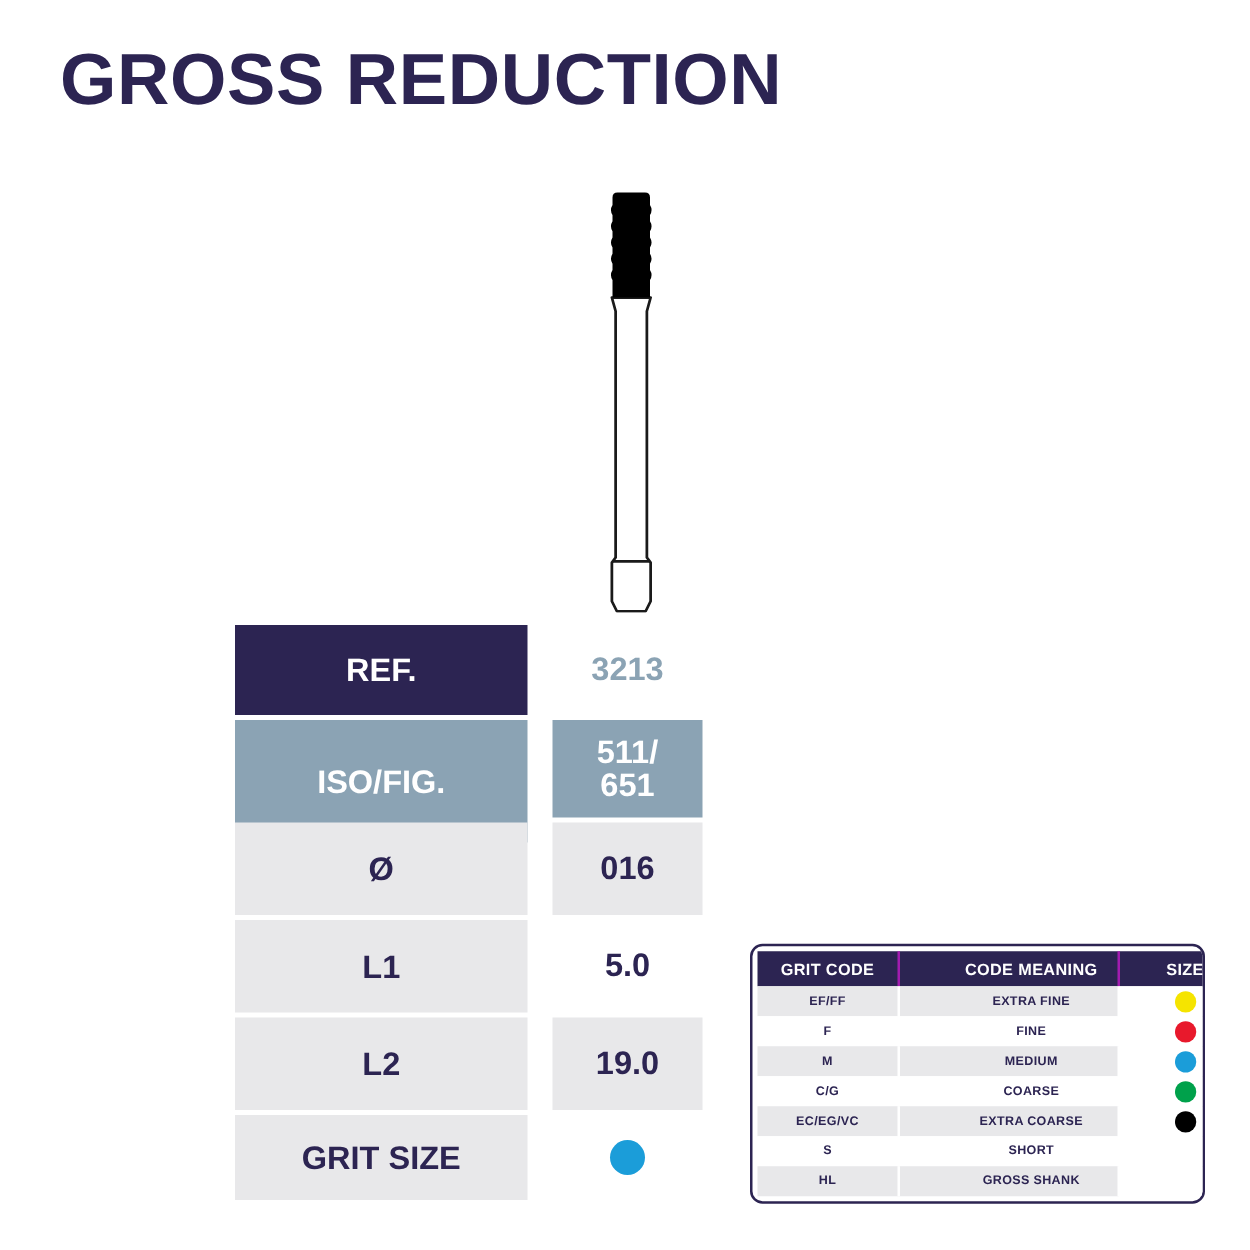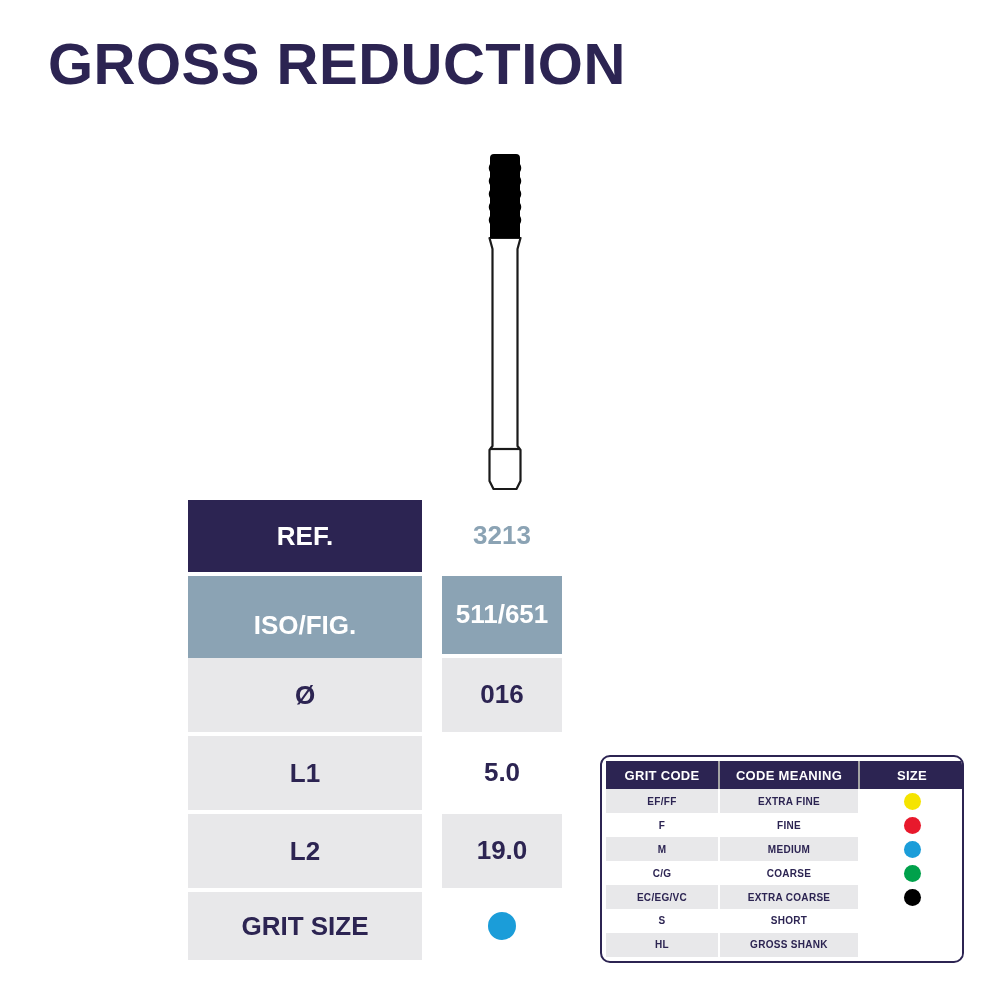--- a/index.html
+++ b/index.html
@@ -122,25 +122,25 @@
     font-weight: 700;
     color: #2c2452;
     letter-spacing: 0.3px;
     height: 23px;
   }
   .legend-head .legend-cell {
     background: #2c2452;
     color: #ffffff;
     font-size: 13px;
     height: 27px;
-    border-right: 2px solid #a3a3a3;
+    border-right: 2px solid #a21caf;
   }
   .legend-head .legend-cell:last-child { border-right: none; }
   .col-code    { width: 112px; }
-  .col-meaning { width: 138px; }
+  .col-meaning { width: 138px; padding-left: 36px; }
   .col-color   { width: 104px; }
   .row-alt .legend-cell.cell-code,
   .row-alt .legend-cell.cell-meaning { background: #e8e8ea; }
   .row-plain .legend-cell.cell-code,
   .row-plain .legend-cell.cell-meaning { background: #ffffff; }
   .legend-cell.cell-code    { border-right: 2px solid #ffffff; }
   .legend-cell.cell-meaning { border-right: 2px solid #ffffff; }
   .legend-cell.cell-color   { background: #ffffff; }
   .legend-dot {
     width: 17px;
@@ -184,21 +184,21 @@
 
 <div id="spec-table">
 
   <div class="spec-row" style="top:0px;height:72px;">
     <div class="spec-label lbl-navy" style="top:0px;height:72px;">REF.</div>
     <div class="spec-value val-white" style="top:0px;height:72px;">3213</div>
   </div>
 
   <div class="spec-row" style="top:76px;height:78px;">
     <div class="spec-label lbl-slate" style="top:0px;height:98px;">ISO/FIG.</div>
-    <div class="spec-value val-slate" style="top:0px;height:78px;">
+    <div class="spec-value val-slate" style="top:0px;height:78px;flex-direction:column;">
       <span>511/</span>
       <span>651</span>
     </div>
   </div>
 
   <div class="spec-row" style="top:158px;height:74px;">
     <div class="spec-label lbl-gray" style="top:0px;height:74px;">Ø</div>
     <div class="spec-value val-gray" style="top:0px;height:74px;">016</div>
   </div>
 

